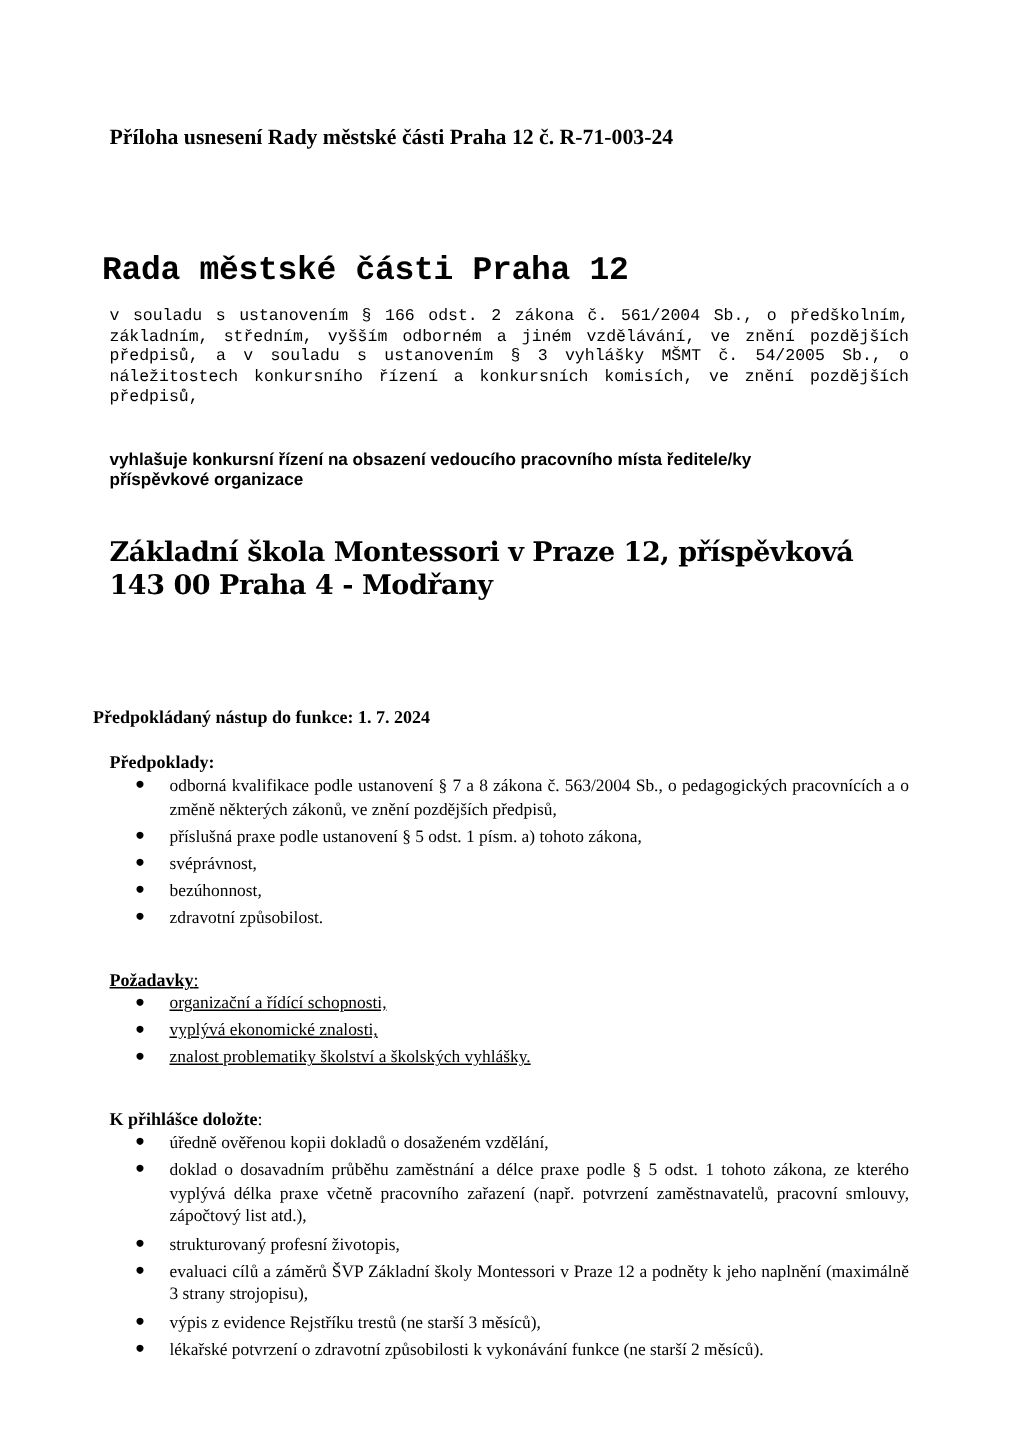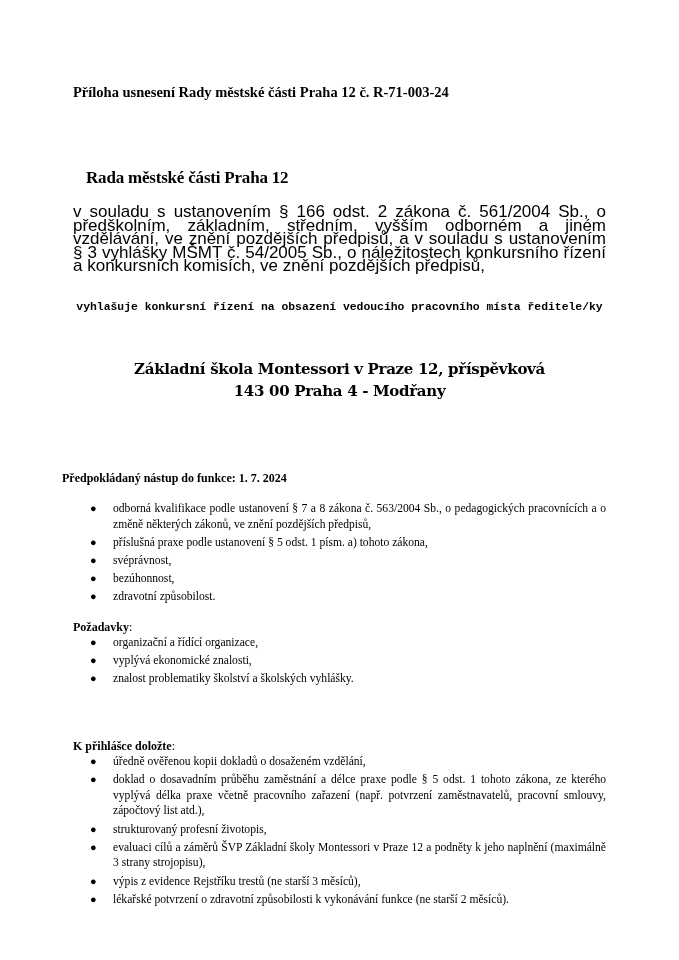--- a/index.html
+++ b/index.html
@@ -3,35 +3,35 @@
   <meta charset="utf-8">
   <style>
     html, body { margin: 0; padding: 0; background: #ffffff; }
     body { width: 679px; height: 960px; overflow: hidden; position: relative; color: #000; }
     .page { position: absolute; left: 0; top: 0; width: 679px; height: 960px; background: #fff; margin-top: 44px; }
     .appendix {
       position: absolute; left: 73px; top: 40px;
       font-family: "Liberation Serif", serif; font-weight: bold; font-size: 14.5px;
     }
     .council {
-      position: absolute; left: 86px; top: 124px;
-      font-family: Liberation Serif, serif; font-weight: bold; font-size: 17px; letter-spacing: -0.2px;
+      position: absolute; left: 68px; top: 124px;
+      font-family: Liberation Mono, monospace; font-weight: bold; font-size: 22px; letter-spacing: -0.2px;
     }
     .intro {
       position: absolute; left: 73px; top: 161px; width: 533px;
-      font-family: Liberation Sans, sans-serif; font-size: 17px; line-height: 13.6px;
+      font-family: Liberation Mono, monospace; font-size: 11px; line-height: 13.6px;
       text-align: justify;
     }
     .announce {
-      position: absolute; left: 73px; top: 257px; width: 533px; text-align: center;
-      font-family: Liberation Mono, monospace; font-weight: bold; font-size: 11.4px; line-height: 13px;
+      position: absolute; left: 73px; top: 257px; width: 533px; text-align: left;
+      font-family: Liberation Sans, sans-serif; font-weight: bold; font-size: 11.4px; line-height: 13px;
     }
     .school {
-      position: absolute; left: 73px; top: 314px; width: 533px; text-align: center;
-      font-family: "DejaVu Serif", serif; font-weight: bold; font-size: 15px; line-height: 22px;
+      position: absolute; left: 73px; top: 314px; width: 533px; 
+      font-family: "DejaVu Serif", serif; font-weight: bold; font-size: 18px; line-height: 22px;
       letter-spacing: -0.3px;
     }
     .start {
       position: absolute; left: 62px; top: 427px;
       font-family: "Liberation Serif", serif; font-weight: bold; font-size: 12px;
     }
     .section {
       position: absolute; left: 73px; width: 533px;
       font-family: "Liberation Serif", serif; font-size: 11.6px;
     }
@@ -42,59 +42,61 @@
     .section h3 .colon-bold { font-weight: bold; }
     ul { margin: 0; padding: 0; list-style: none; }
     li {
       position: relative; padding-left: 40px; line-height: 15.6px; margin-bottom: 2.6px;
       text-align: justify;
     }
     li .bullet {
       position: absolute; left: 17px; top: 0; font-size: 11px;
     }
     .s1 { top: 457px; }
-    .s2 { top: 576px; }
+    .s2 { top: 602px; text-decoration: underline; }
     .s3 { top: 695px; }
   </style>
 </head>
 <body>
 
 <div class="page">
 
   <div class="appendix">Příloha usnesení Rady městské části Praha 12 č. R-71-003-24</div>
 
   <div class="council">Rada městské části Praha 12</div>
 
   <div class="intro">v souladu s ustanovením § 166 odst. 2 zákona č. 561/2004 Sb., o předškolním, základním, středním, vyšším odborném a jiném vzdělávání, ve znění pozdějších předpisů, a v souladu s ustanovením § 3 vyhlášky MŠMT č. 54/2005 Sb., o náležitostech konkursního řízení a konkursních komisích, ve znění pozdějších předpisů,</div>
 
   <div class="announce">
     <div>vyhlašuje konkursní řízení na obsazení vedoucího pracovního místa ředitele/ky</div>
+    <div>příspěvkové organizace</div>
   </div>
 
   <div class="school">
     <div>Základní škola Montessori v Praze 12, příspěvková</div>
     <div>143 00 Praha 4 - Modřany</div>
   </div>
 
   <div class="start">Předpokládaný nástup do funkce: 1. 7. 2024</div>
 
   <div class="section s1">
+    <h3><span>Předpoklady</span><span class="colon-bold">:</span></h3>
     <ul>
       <li><span class="bullet">●</span><span>odborná kvalifikace podle ustanovení § 7 a 8 zákona č. 563/2004 Sb., o pedagogických pracovnících a o změně některých zákonů, ve znění pozdějších předpisů,</span></li>
       <li><span class="bullet">●</span><span>příslušná praxe podle ustanovení § 5 odst. 1 písm. a) tohoto zákona,</span></li>
       <li><span class="bullet">●</span><span>svéprávnost,</span></li>
       <li><span class="bullet">●</span><span>bezúhonnost,</span></li>
       <li><span class="bullet">●</span><span>zdravotní způsobilost.</span></li>
     </ul>
   </div>
 
   <div class="section s2">
     <h3><span>Požadavky</span><span class="colon">:</span></h3>
     <ul>
-      <li><span class="bullet">●</span><span>organizační a řídící organizace,</span></li>
+      <li><span class="bullet">●</span><span>organizační a řídící schopnosti,</span></li>
       <li><span class="bullet">●</span><span>vyplývá ekonomické znalosti,</span></li>
       <li><span class="bullet">●</span><span>znalost problematiky školství a školských vyhlášky.</span></li>
     </ul>
   </div>
 
   <div class="section s3">
     <h3><span>K přihlášce doložte</span><span class="colon">:</span></h3>
     <ul>
       <li><span class="bullet">●</span><span>úředně ověřenou kopii dokladů o dosaženém vzdělání,</span></li>
       <li><span class="bullet">●</span><span>doklad o dosavadním průběhu zaměstnání a délce praxe podle § 5 odst. 1 tohoto zákona, ze kterého vyplývá délka praxe včetně pracovního zařazení (např. potvrzení zaměstnavatelů, pracovní smlouvy, zápočtový list atd.),</span></li>

